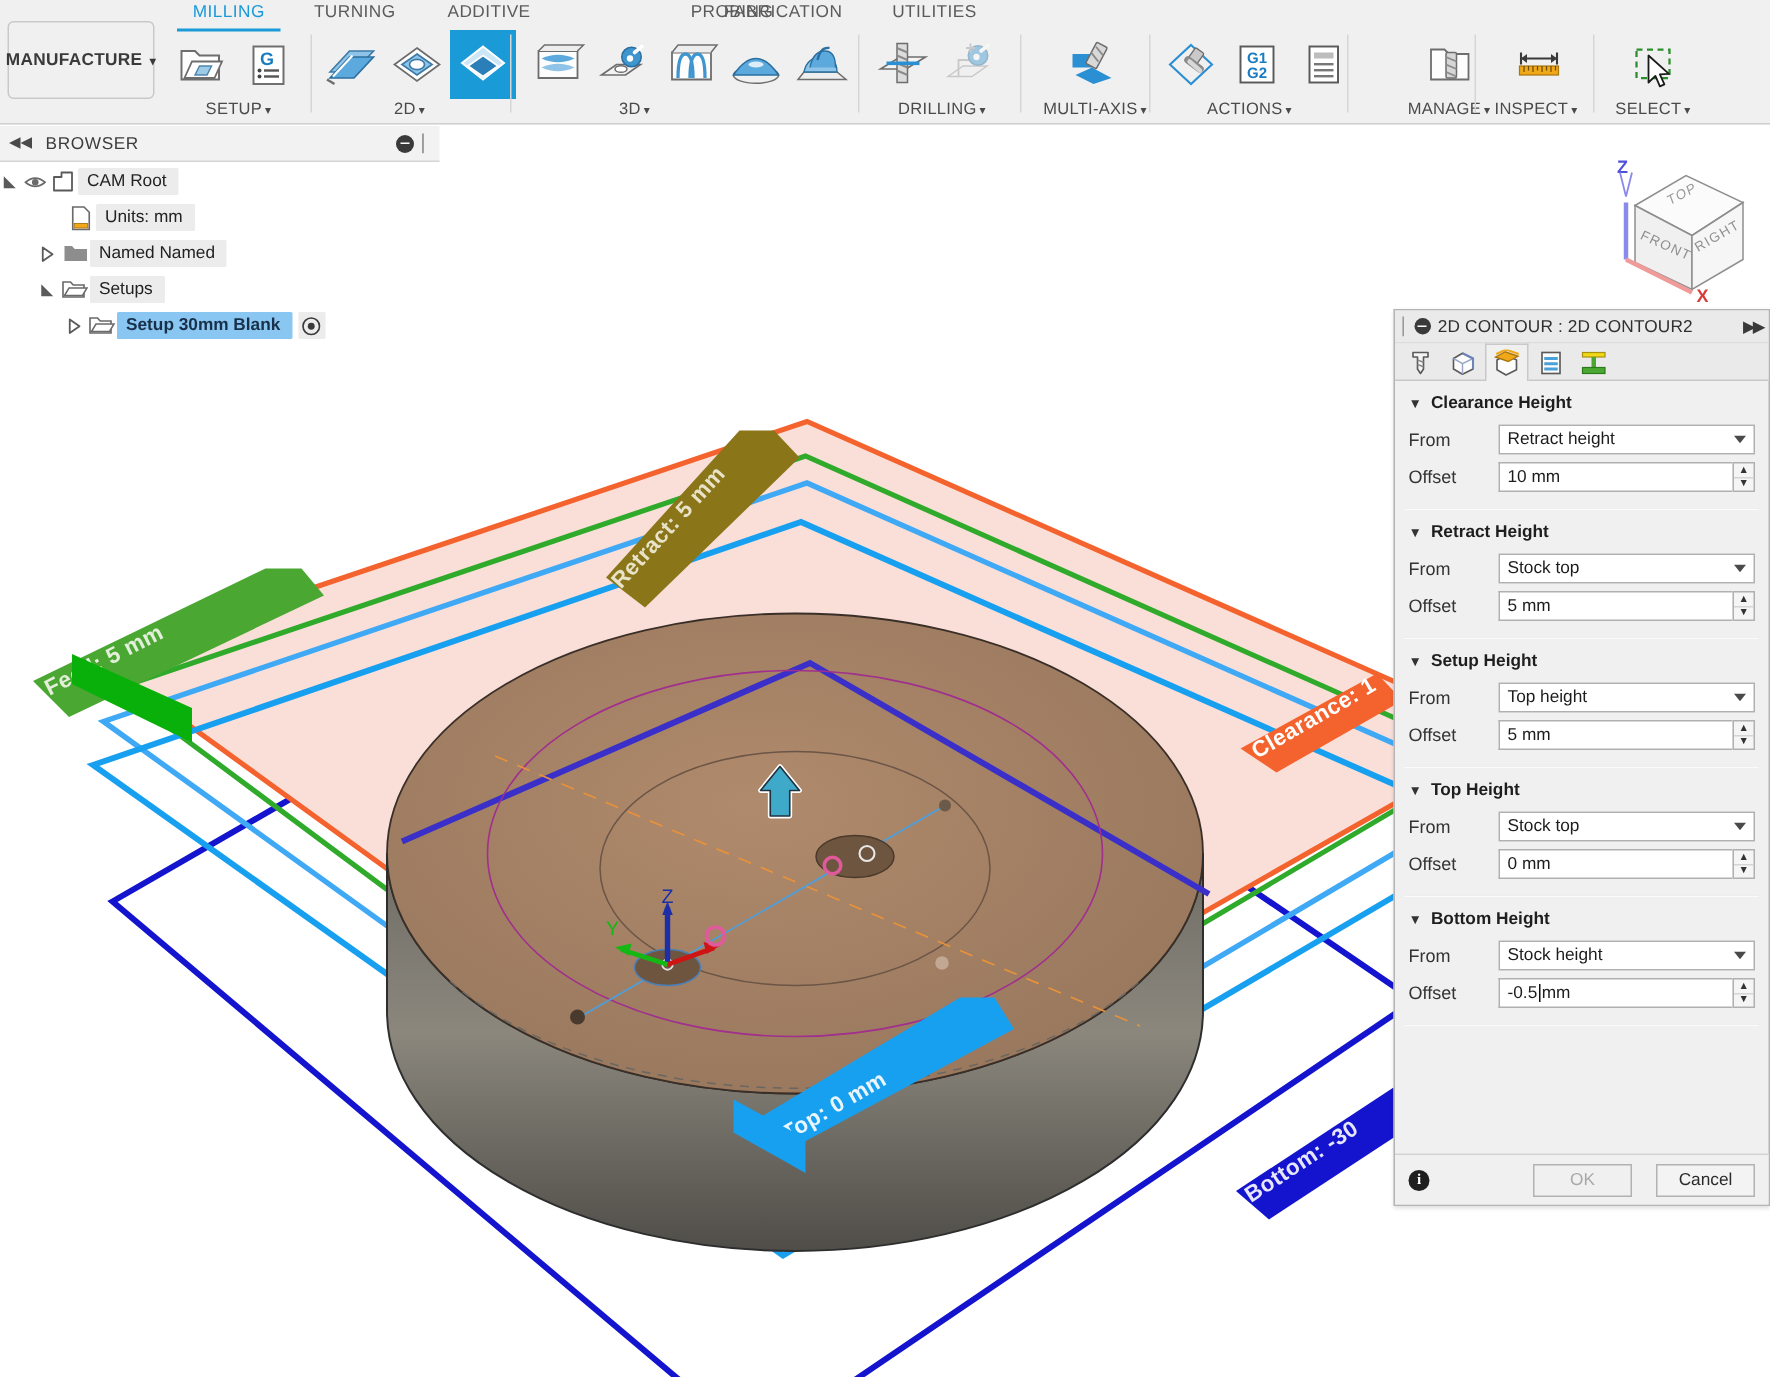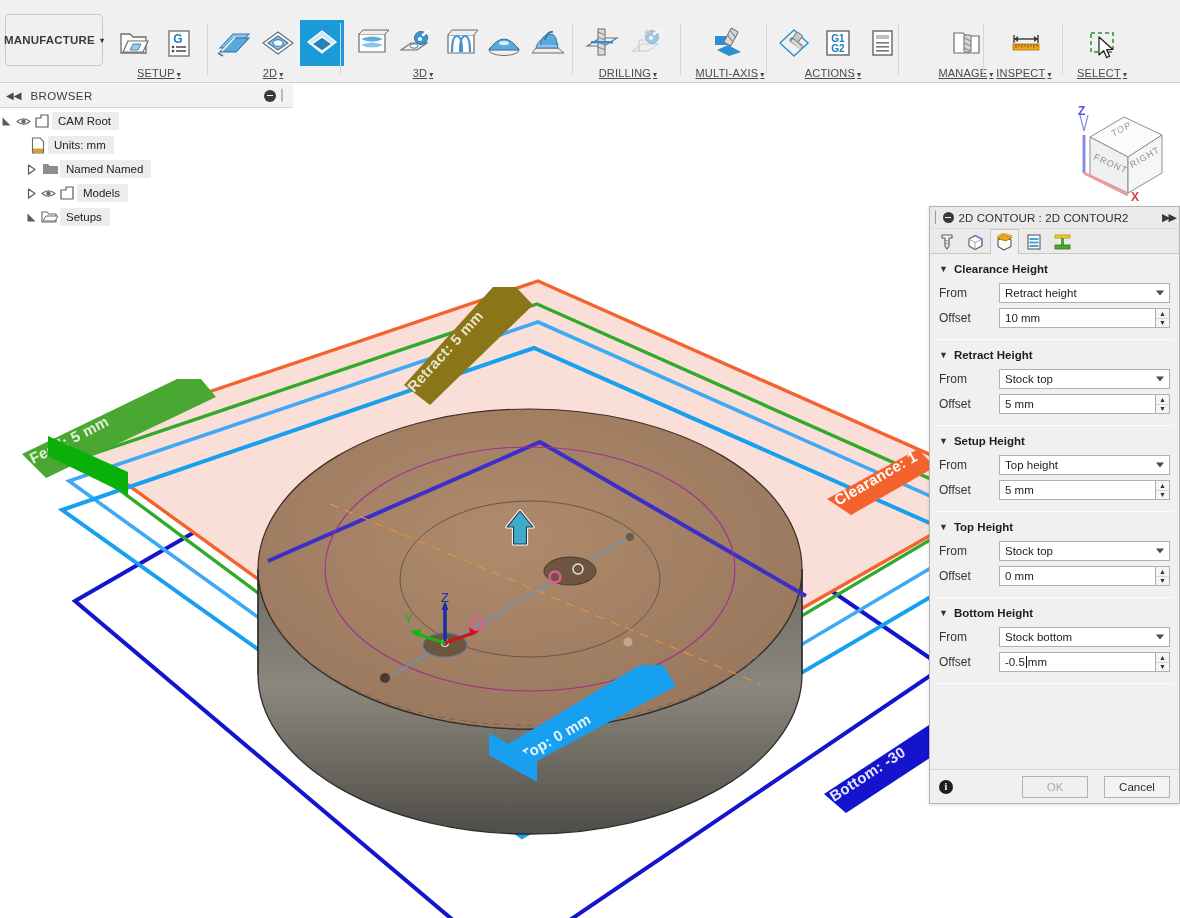--- a/index.html
+++ b/index.html
@@ -41,21 +41,21 @@
     display: flex; align-items: center; justify-content: center;
     cursor: default;
   }
   #manufacture-btn .caret { margin-left: 5px; font-size: 8px; }
 
   .panel { position: absolute; top: 19px; height: 63px; }
   .panel .icons { position: absolute; left: 0; top: 1px; height: 46px; display: flex; align-items: center; }
   .panel .plabel {
     position: absolute; left: 0; width: 100%; bottom: 2px; height: 13px;
     text-align: center; font-size: 11px; color: #4a4a4a; letter-spacing: .2px;
-    white-space: nowrap; cursor: default; text-decoration: underline;
+    white-space: nowrap; cursor: default;
   }
   .panel .plabel .caret { font-size: 8px; margin-left: 2px; }
   .sep { position: absolute; top: 23px; width: 1px; height: 52px; background: #d6d6d6; }
 
   .btn {
     width: 44px; height: 46px; display: flex; align-items: center; justify-content: center;
     cursor: default; border: 1px solid transparent;
   }
   .btn.sel { background: #1a9ad7; border-color: #1a9ad7; }
   .btn svg { display: block; }
@@ -190,20 +190,28 @@
   
   #ribbon-cursor { position: absolute; left: 1098px; top: 36px; z-index: 4; }
 </style>
 </head>
 <body>
 
 <div id="app">
 
   <div id="ribbon">
 
+    <div id="tabrow">
+      <div class="rtab active" style="left:118px;width:69px;">MILLING</div>
+      <div class="rtab" style="left:202px;width:69px;">TURNING</div>
+      <div class="rtab" style="left:290px;width:72px;">ADDITIVE</div>
+      <div class="rtab" style="left:452px;width:72px;">PROBING</div>
+      <div class="rtab" style="left:472px;width:100px;margin-left:0;">FABRICATION</div>
+      <div class="rtab" style="left:586px;width:74px;">UTILITIES</div>
+    </div>
 
     <div id="manufacture-btn">
       <span>MANUFACTURE</span>
       <span class="caret">▾</span>
     </div>
 
     <div class="panel" style="left:110px;width:98px;">
       <div class="icons" style="left:2px;">
         <div class="btn">
           <svg width="34" height="34" viewBox="0 0 34 34">
@@ -575,21 +583,21 @@
           </svg>
       </span>
       <span class="tic">
         <svg width="16" height="16" viewBox="0 0 16 16">
             <path d="M2 14 L2 5 L7 5 L7 2 L14 2 L14 14 Z" fill="none" stroke="#5a5a5a" stroke-width="1.2" stroke-linejoin="round"></path>
           </svg>
       </span>
       <span class="tlabel">CAM Root</span>
     </div>
 
-    <div class="trow" style="padding-left:28px;">
+    <div class="trow" style="padding-left:44px;">
       <span class="tic">
         <svg width="16" height="17" viewBox="0 0 16 17">
           <path d="M2.5 1 L10 1 L13.5 4.5 L13.5 16 L2.5 16 Z" fill="#fff" stroke="#6a6a6a" stroke-width="1.1"></path>
           <rect x="3.5" y="12" width="9" height="3" fill="#f0a818" stroke="#a87610" stroke-width=".6"></rect>
         </svg>
       </span>
       <span class="tlabel">Units: mm</span>
     </div>
 
     <div class="trow" style="padding-left:25px;">
@@ -599,55 +607,56 @@
           </svg>
       </span>
       <span class="tic">
         <svg width="17" height="14" viewBox="0 0 17 14">
             <path d="M1 12 L1 2 L6 2 L7.8 4 L16 4 L16 12 Z" fill="#8d8d8d"></path>
           </svg>
       </span>
       <span class="tlabel">Named Named</span>
     </div>
 
-    <div class="trow" style="padding-left:25px;">
-      <span class="twist">
-        <svg width="11" height="11" viewBox="0 0 11 11">
-            <path d="M2.5 1 L9 5.5 L2.5 10 Z" fill="none" stroke="#5a5a5a" stroke-width="1.2" stroke-linejoin="round"></path>
-          </svg>
-      </span>
-      <span class="eye">
-        <svg width="15" height="11" viewBox="0 0 15 11">
-            <path d="M1 5.5 Q7.5 0 14 5.5 Q7.5 11 1 5.5 Z" fill="none" stroke="#6a6a6a" stroke-width="1.1"></path>
-            <circle cx="7.5" cy="5.5" r="2.2" fill="#6a6a6a"></circle>
-          </svg>
-      </span>
-      <span class="tic">
-        <svg width="16" height="16" viewBox="0 0 16 16">
-            <path d="M2 14 L2 5 L7 5 L7 2 L14 2 L14 14 Z" fill="none" stroke="#5a5a5a" stroke-width="1.2" stroke-linejoin="round"></path>
-          </svg>
-      </span>
-      <span class="tlabel">Models</span>
-    </div>
 
     <div class="trow" style="padding-left:25px;">
       <span class="twist">
         <svg width="11" height="11" viewBox="0 0 11 11">
             <path d="M1.5 1.5 L9.5 9.5 L1.5 9.5 Z" fill="#5a5a5a"></path>
           </svg>
       </span>
       <span class="tic">
         <svg width="18" height="14" viewBox="0 0 18 14">
             <path d="M1 12 L1 2 L6 2 L7.8 4 L15 4 L15 12 Z" fill="none" stroke="#6a6a6a" stroke-width="1.1"></path>
             <path d="M2 11 L5 6 L17 6 L14 11 Z" fill="#fff" stroke="#6a6a6a" stroke-width="1"></path>
           </svg>
       </span>
       <span class="tlabel">Setups</span>
     </div>
 
+    <div class="trow" style="padding-left:43px;">
+      <span class="twist">
+        <svg width="11" height="11" viewBox="0 0 11 11">
+            <path d="M2.5 1 L9 5.5 L2.5 10 Z" fill="none" stroke="#5a5a5a" stroke-width="1.2" stroke-linejoin="round"></path>
+          </svg>
+      </span>
+      <span class="tic">
+        <svg width="18" height="14" viewBox="0 0 18 14">
+            <path d="M1 12 L1 2 L6 2 L7.8 4 L15 4 L15 12 Z" fill="none" stroke="#6a6a6a" stroke-width="1.1"></path>
+            <path d="M2 11 L5 6 L17 6 L14 11 Z" fill="#fff" stroke="#6a6a6a" stroke-width="1"></path>
+          </svg>
+      </span>
+      <span class="tlabel sel">Setup 30mm Blank</span>
+      <span class="tgt-dot">
+        <svg width="13" height="13" viewBox="0 0 13 13">
+            <circle cx="6.5" cy="6.5" r="5.5" fill="none" stroke="#3a3a3a" stroke-width="1.1"></circle>
+            <circle cx="6.5" cy="6.5" r="2.3" fill="#3a3a3a"></circle>
+          </svg>
+      </span>
+    </div>
   </div>
 
   <div id="dialog">
 
     <div id="dlg-title">
       <span class="grip">⎢</span>
       <span class="minus">
           <i></i>
         </span>
       <span class="ttxt">2D CONTOUR : 2D CONTOUR2</span>
@@ -795,21 +804,21 @@
       <div class="gsep"></div>
 
       <div class="grp">
         <div class="grp-hdr">
           <span class="tri">▼</span>
           <span class="gt">Bottom Height</span>
         </div>
         <div class="frow">
           <span class="flab">From</span>
           <div class="sel-wrap">
-            <span class="sv">Stock bottom</span>
+            <span class="sv">Stock height</span>
             <span class="arrow"></span>
           </div>
         </div>
         <div class="frow">
           <span class="flab">Offset</span>
           <div class="spin-wrap">
             <div class="sfield">
               <span>-0.5</span>
                 <span class="caretbar"></span>
                 <span> mm</span>

